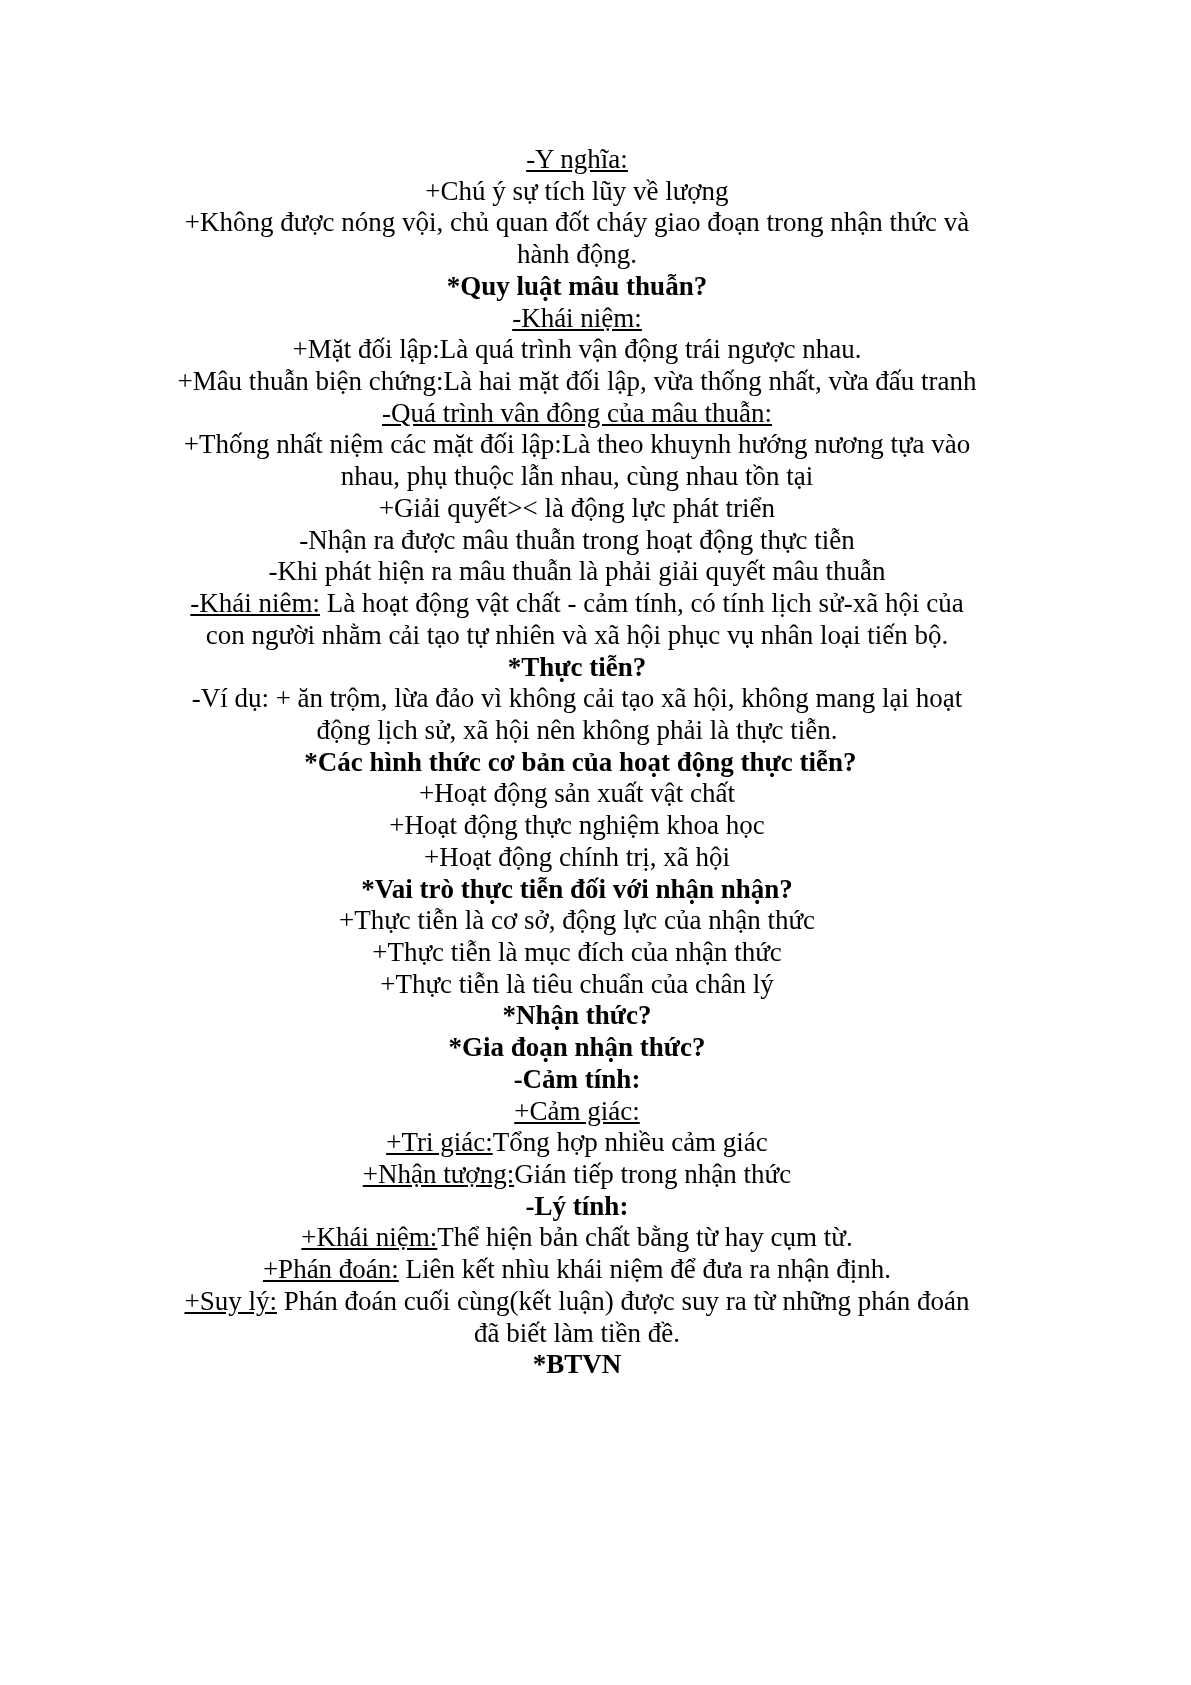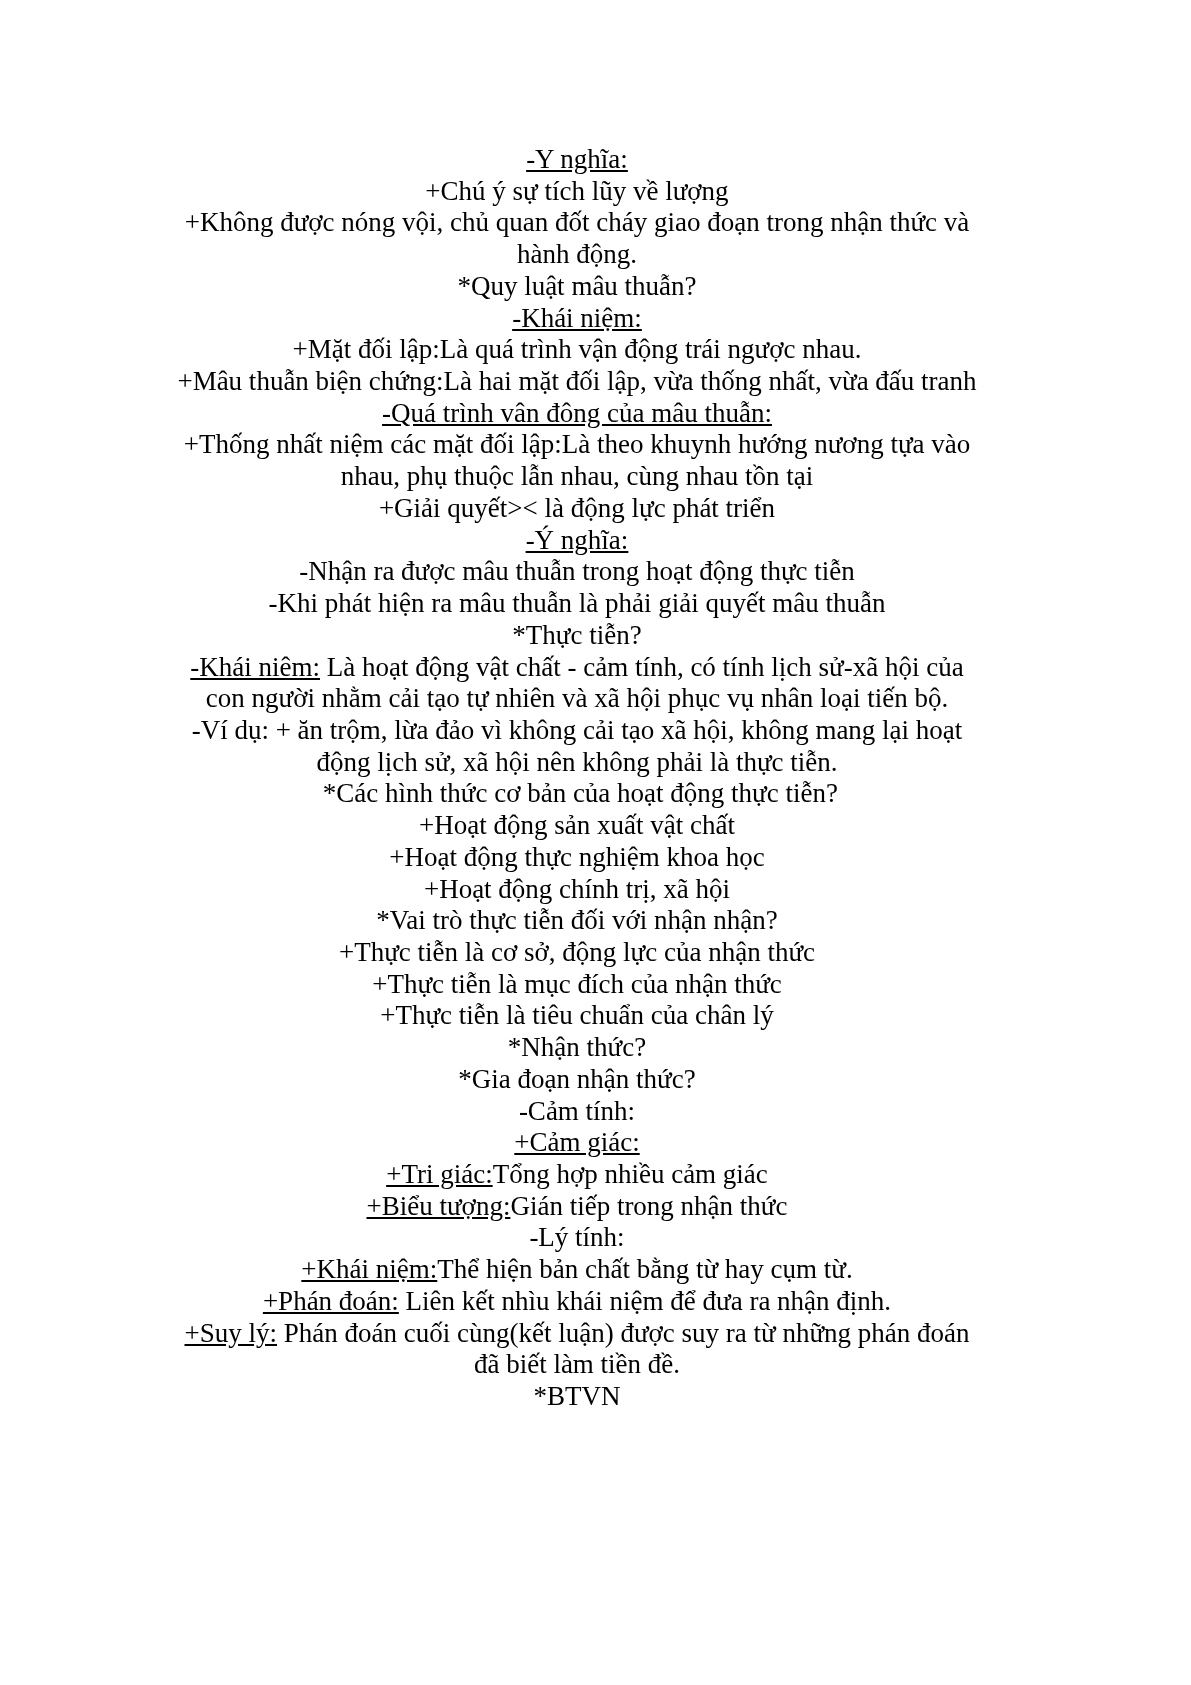--- a/index.html
+++ b/index.html
@@ -25,21 +25,21 @@
     font-size: 27px;
     line-height: 1.175;
     color: #000000;
   }
   .line {
     white-space: pre-wrap;
     margin: 0;
     padding: 0;
   }
   .bold {
-    font-weight: normal;
+    font-weight: bold;
   }
   .underline {
     text-decoration: underline;
     text-underline-offset: 2px;
   }
   .bottom-rule {
     position: absolute;
     left: 540px;
     top: 1672px;
     width: 180px;
@@ -55,40 +55,39 @@
       <p class="line"><span class="underline">-Y nghĩa:</span></p>
       <p class="line"><span>+Chú ý sự tích lũy về lượng</span></p>
       <p class="line"><span>+Không được nóng vội, chủ quan đốt cháy giao đoạn trong nhận thức và hành động.</span></p>
       <p class="line"><span class="bold">*Quy luật mâu thuẫn?</span></p>
       <p class="line"><span class="underline">-Khái niệm:</span></p>
       <p class="line"><span>+Mặt đối lập:Là quá trình vận động trái ngược nhau.</span></p>
       <p class="line"><span>+Mâu thuẫn biện chứng:Là hai mặt đối lập, vừa thống nhất, vừa đấu tranh</span></p>
       <p class="line"><span class="underline">-Quá trình vân đông của mâu thuẫn:</span></p>
       <p class="line"><span>+Thống nhất niệm các mặt đối lập:Là theo khuynh hướng nương tựa vào nhau, phụ thuộc lẫn nhau, cùng nhau tồn tại</span></p>
       <p class="line"><span>+Giải quyết&gt;&lt; là động lực phát triển</span></p>
-      <p class="line"><span class="underline">-Ý nghĩa:</span></p>
       <p class="line"><span>-Nhận ra được mâu thuẫn trong hoạt động thực tiễn</span></p>
       <p class="line"><span>-Khi phát hiện ra mâu thuẫn là phải giải quyết mâu thuẫn</span></p>
+      <p class="line"><span class="underline">-Khái niêm:</span><span> Là hoạt động vật chất - cảm tính, có tính lịch sử-xã hội của con người nhằm cải tạo tự nhiên và xã hội phục vụ nhân loại tiến bộ.</span></p>
       <p class="line"><span class="bold">*Thực tiễn?</span></p>
-      <p class="line"><span class="underline">-Khái niêm:</span><span> Là hoạt động vật chất - cảm tính, có tính lịch sử-xã hội của con người nhằm cải tạo tự nhiên và xã hội phục vụ nhân loại tiến bộ.</span></p>
       <p class="line"><span>-Ví dụ: + ăn trộm, lừa đảo vì không cải tạo xã hội, không mang lại hoạt động lịch sử, xã hội nên không phải là thực tiễn.</span></p>
       <p class="line"><span class="bold"> *Các hình thức cơ bản của hoạt động thực tiễn?</span></p>
       <p class="line"><span>+Hoạt động sản xuất vật chất</span></p>
       <p class="line"><span>+Hoạt động thực nghiệm khoa học</span></p>
       <p class="line"><span>+Hoạt động chính trị, xã hội</span></p>
       <p class="line"><span class="bold">*Vai trò thực tiễn đối với nhận nhận?</span></p>
       <p class="line"><span>+Thực tiễn là cơ sở, động lực của nhận thức</span></p>
       <p class="line"><span>+Thực tiễn là mục đích của nhận thức</span></p>
       <p class="line"><span>+Thực tiễn là tiêu chuẩn của chân lý</span></p>
       <p class="line"><span class="bold">*Nhận thức?</span></p>
       <p class="line"><span class="bold">*Gia đoạn nhận thức?</span></p>
       <p class="line"><span class="bold">-Cảm tính:</span></p>
       <p class="line"><span class="underline">+Cảm giác:</span></p>
       <p class="line"><span class="underline">+Tri giác:</span><span>Tổng hợp nhiều cảm giác</span></p>
-      <p class="line"><span class="underline">+Biểu tượng:</span><span>Gián tiếp trong nhận thức</span></p>
+      <p class="line"><span class="underline">+Nhận tượng:</span><span>Gián tiếp trong nhận thức</span></p>
       <p class="line"><span class="bold">-Lý tính:</span></p>
       <p class="line"><span class="underline">+Khái niệm:</span><span>Thể hiện bản chất bằng từ hay cụm từ.</span></p>
       <p class="line"><span class="underline">+Phán đoán:</span><span> Liên kết nhìu khái niệm để đưa ra nhận định.</span></p>
       <p class="line"><span class="underline">+Suy lý:</span><span> Phán đoán cuối cùng(kết luận) được suy ra từ những phán đoán đã biết làm tiền đề.</span></p>
       <p class="line"><span class="bold">*BTVN</span></p>
     </div>
   <div class="bottom-rule"></div>
 </div>
 
 </body></html>

